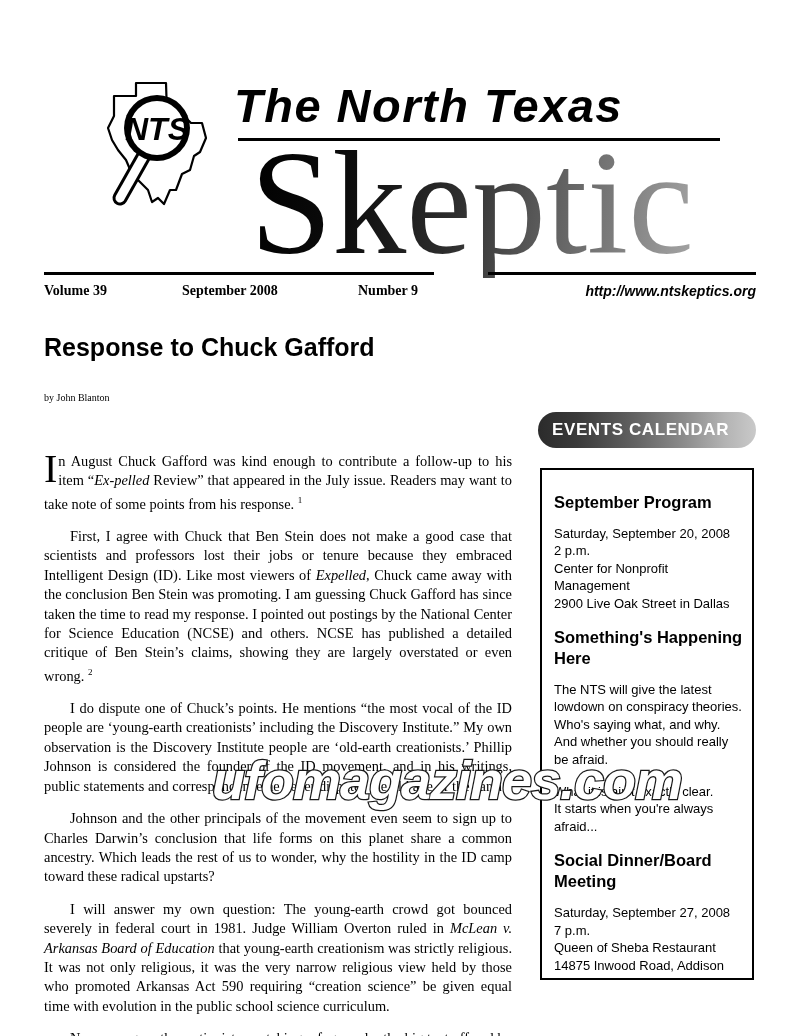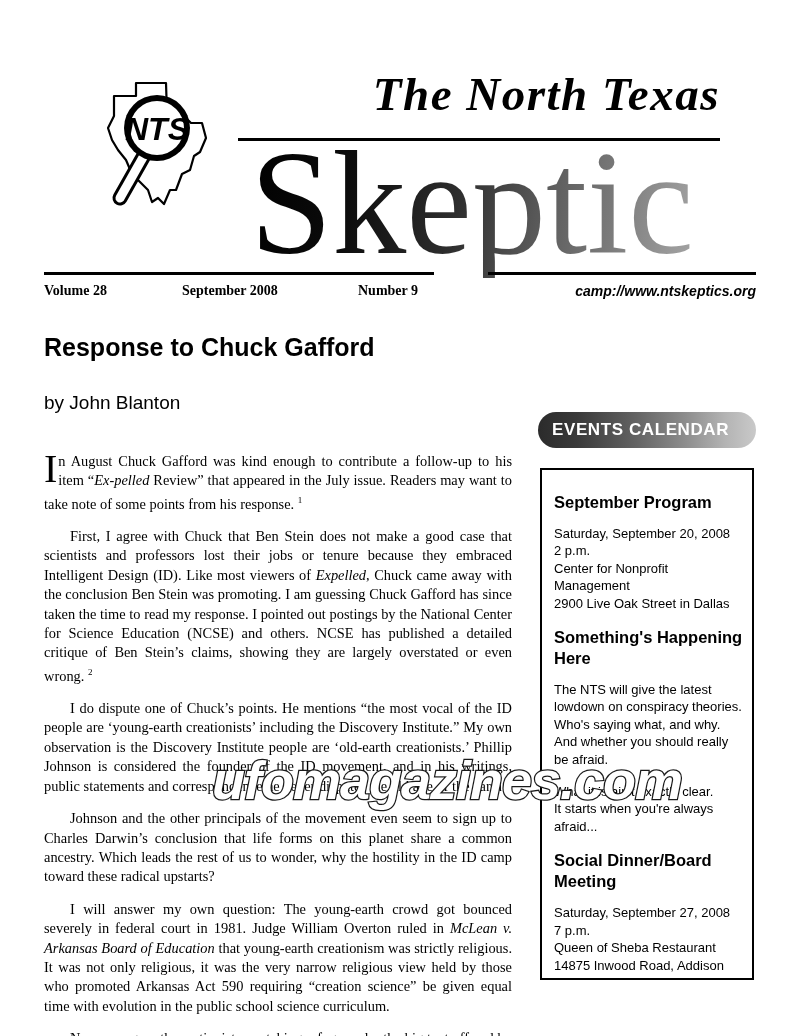--- a/index.html
+++ b/index.html
@@ -30,24 +30,24 @@
     left: 78px;
     top: 62px;
     width: 140px;
     height: 150px;
   }
   .logo svg { display: block; }
 
   .title-line1 {
     position: absolute;
     left: 234px;
-    top: 52px;
+    top: 64px;
     width: 486px;
-    text-align: right;
-    font-family: Liberation Serif, serif;
+    text-align: left;
+    font-family: Liberation Sans, sans-serif;
     font-style: italic;
     font-weight: bold;
     font-size: 47px;
     letter-spacing: 1.5px;
     line-height: 52px;
     white-space: nowrap;
   }
   .title-rule1 {
     position: absolute;
     left: 238px;
@@ -118,22 +118,22 @@
     left: 44px; top: 332px;
     font-family: "Liberation Sans", sans-serif;
     font-weight: bold;
     font-size: 25px;
     line-height: 30px;
     white-space: nowrap;
   }
   .byline {
     position: absolute;
     left: 44px; top: 392px;
-    font-family: Liberation Sans, sans-serif;
-    font-size: 19px;
+    font-family: Liberation Serif, serif;
+    font-size: 10px;
   }
 
   .body-col {
     position: absolute;
     left: 44px;
     top: 452px;
     width: 468px;
   }
   .body-col p {
     margin: 0 0 13px 0;
@@ -245,24 +245,24 @@
 
   <div class="title-line1">The North Texas</div>
   <div class="title-rule1"></div>
 
   <div class="title-line2">Skeptic</div>
 
   <div class="head-rule-left"></div>
   <div class="head-rule-right"></div>
 
   <div class="issue-bar">
-    <span class="issue-vol">Volume 28</span>
+    <span class="issue-vol">Volume 39</span>
     <span class="issue-date">September 2008</span>
     <span class="issue-number">Number 9</span>
-    <span class="issue-url">camp://www.ntskeptics.org</span>
+    <span class="issue-url">http://www.ntskeptics.org</span>
   </div>
 </div>
 
 <div class="article-title">Response to Chuck Gafford</div>
 <div class="byline">by John Blanton</div>
 
 <div class="body-col" id="body-col">
     <p class="first"><span class="dropcap">I</span><span>n August Chuck Gafford was kind enough to contribute a follow-up to his item “</span><span class="it">Ex-pelled</span><span> Review” that appeared in the July issue.  Readers may want to take note of some points from his response. </span><sup>1</sup></p>
     <p><span>First, I agree with Chuck that Ben Stein does not make a good case that scientists and professors lost their jobs or tenure because they embraced Intelligent Design (ID).  Like most viewers of </span><span class="it">Expelled</span><span>, Chuck came away with the conclusion Ben Stein was promoting.  I am guessing Chuck Gafford has since taken the time to read my response.  I pointed out postings by the National Center for Science Education (NCSE) and others.  NCSE has published a detailed critique of Ben Stein’s claims, showing they are largely overstated or even wrong. </span><sup>2</sup></p>
     <p><span>I do dispute one of Chuck’s points.  He mentions “the most vocal of the ID people are ‘young-earth creationists’ including the Discovery Institute.”  My own observation is the Discovery Institute people are ‘old-earth creationists.’  Phillip Johnson is considered the founder of the ID movement, and in his writings, public statements and correspondence he never disputes the old age of the earth.</span></p>

